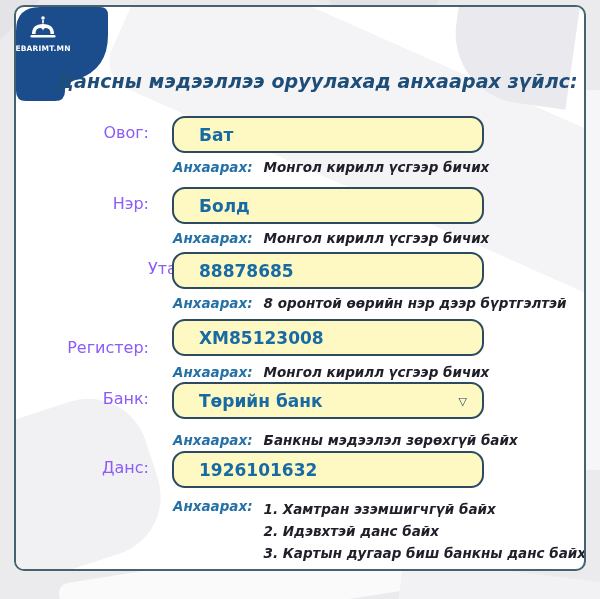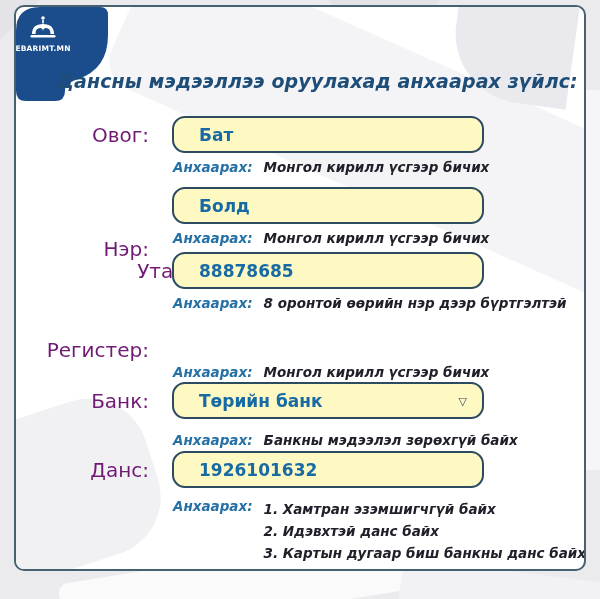--- a/index.html
+++ b/index.html
@@ -48,21 +48,21 @@
   
   .title {
     position:absolute; left:41px; top:63px;
     font-size:19px; font-weight:bold; font-style:italic;
     color:#1e4d78; letter-spacing:0.1px;
   }
 
   
   .field-label {
     position:absolute; left:0; width:133px;
-    text-align:right; font-size:20px; color:#701a75;
+    text-align:right; font-size:16px; color:#8b5cf6;
   }
   .input-box {
     position:absolute; left:156px; width:312px; height:37px;
     background:#fef9c3;
     border:2px solid #2c4a60; border-radius:13px;
     display:flex; align-items:center;
     padding-left:25px;
     font-size:17px; font-weight:bold; color:#176aa4;
   }
   .select-box { padding-right:42px; }
@@ -74,21 +74,21 @@
     position:absolute; left:157px; display:flex; gap:11px;
     font-size:13.5px; font-style:italic; font-weight:bold;
     white-space:nowrap;
   }
   .hint-label { color:#2571a6; }
   .hint-text  { color:#20202a; }
   .hint-lines { color:#20202a; line-height:22px; }
 
   
   .lbl-0 { top:116px; } .box-0 { top:109px; } .hint-0 { top:152px; }
-  .lbl-1 { top:187px;margin-top:43px; } .box-1 { top:180px; } .hint-1 { top:223px; }
+  .lbl-1 { top:187px; } .box-1 { top:180px; } .hint-1 { top:223px; }
   .lbl-2 { top:252px;margin-left:42px; } .box-2 { top:245px; } .hint-2 { top:288px; }
   .lbl-3 { top:319px;margin-top:12px; } .box-3 { top:312px; } .hint-3 { top:357px; }
   .lbl-4 { top:382px; } .box-4 { top:375px; } .hint-4 { top:425px; }
   .lbl-5 { top:451px; } .box-5 { top:444px; } .hint-5 { top:491px; }
 </style>
 </head>
 <body>
 
 <div class="bg-shape bg-tl"></div>
 <div class="bg-shape bg-tr"></div>
@@ -137,20 +137,23 @@
     <div class="field-label lbl-2">Утас:</div>
     <div class="input-box box-2">
       <span>88878685</span>
     </div>
     <div class="hint-row hint-2">
       <span class="hint-label">Анхаарах:</span>
       <span class="hint-text">8 оронтой өөрийн нэр дээр бүртгэлтэй</span>
     </div>
 
     <div class="field-label lbl-3">Регистер:</div>
+    <div class="input-box box-3">
+      <span>XM85123008</span>
+    </div>
     <div class="hint-row hint-3">
       <span class="hint-label">Анхаарах:</span>
       <span class="hint-text">Монгол кирилл үсгээр бичих</span>
     </div>
 
     <div class="field-label lbl-4">Банк:</div>
     <div class="input-box select-box box-4">
       <span>Төрийн банк</span>
       <span class="dd-icon">▽</span>
     </div>

